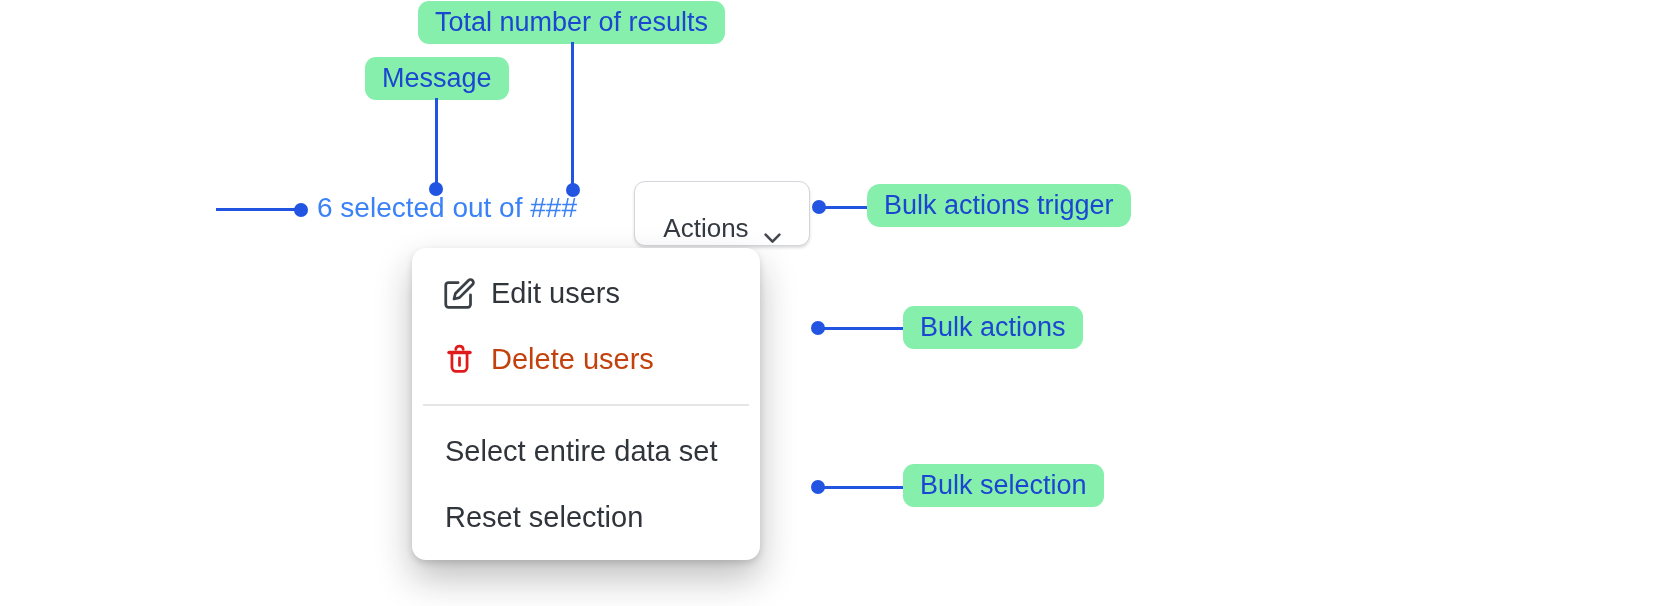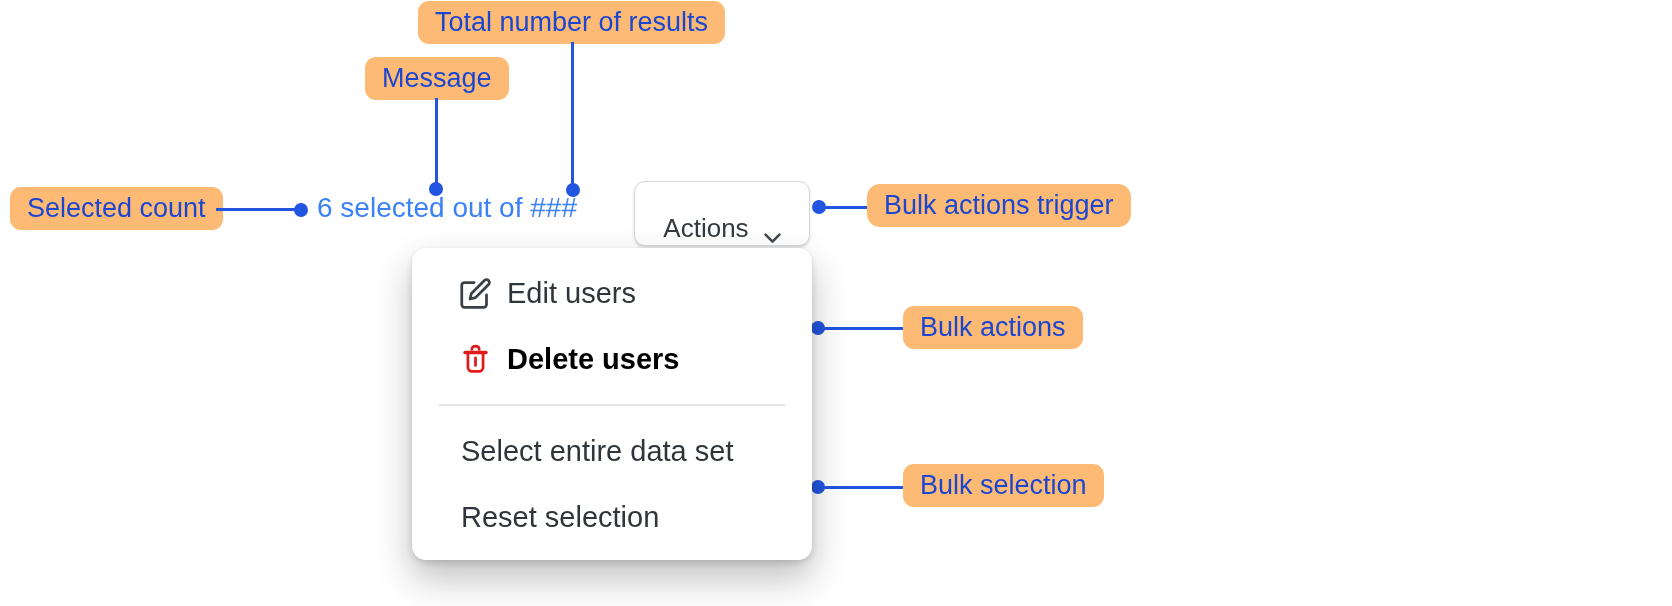--- a/index.html
+++ b/index.html
@@ -2,21 +2,21 @@
 <html><head>
 <meta charset="utf-8">
 <style>
   html,body{margin:0;padding:0;background:#ffffff;}
   .stage{
     position:relative;width:1672px;height:606px;background:#ffffff;overflow:hidden;
     font-family:"Liberation Sans","DejaVu Sans",sans-serif;
   }
   
   .pill{
-    position:absolute;display:inline-block;background:#fdba74;color:#1b46d2;
+    position:absolute;display:inline-block;background:#86efac;color:#1b46d2;
     font-size:27px;font-weight:500;line-height:1.3;padding:4px 17px;border-radius:11px;
     white-space:nowrap;
   }
   
   .line{position:absolute;background:#2154e0;}
   .line-h{height:3px;}
   .line-v{width:3px;}
   .dot{position:absolute;width:14px;height:14px;border-radius:50%;background:#2154e0;}
   
   .msg{
@@ -25,44 +25,43 @@
   
   .btn{
     position:absolute;left:634px;top:181px;width:176px;height:65px;
     background:#ffffff;border:1.5px solid #d3d6da;border-radius:11px;
     box-shadow:0 2px 3px rgba(0,0,0,.14);
     display:flex;align-items:flex-end;justify-content:center;gap:15px;
     font-size:26px;color:#343a41;cursor:pointer;box-sizing:border-box;
   }
   
   .menu{
-    position:absolute;left:412px;top:248px;width:400px;box-sizing:border-box;
-    background:#ffffff;border-radius:14px;padding:12px 16px 10px;
+    position:absolute;left:412px;top:248px;width:348px;box-sizing:border-box;
+    background:#ffffff;border-radius:14px;padding:12px 0 10px;
     box-shadow:0 3px 6px rgba(24,26,28,.15),0 18px 36px rgba(24,26,28,.28);
   }
   .menu-item{
     height:66px;display:flex;align-items:center;gap:15px;
     padding:0 16px 0 31px;font-size:29px;color:#30353c;cursor:pointer;
   }
   .menu-item.no-icon{padding-left:33px;}
-  .menu-item.critical{color:#000000;font-weight:bold;}
+  .menu-item.critical{color:#c2410c;}
   .menu-divider{height:2px;background:#e4e6e8;margin:12px 11px;}
   .ico{flex:0 0 auto;display:block;}
   svg{display:block;}
 </style>
 </head>
 <body>
 
 <div class="stage">
 
   <div class="pill" style="left:418px;top:1px;">Total number of results</div>
 
   <div class="pill" style="left:365px;top:57px;text-align:center;">Message</div>
 
-  <div class="pill" style="left:10px;top:187px;">Selected count</div>
 
   <div class="pill" style="left:867px;top:184px;border-radius:13px;">Bulk actions trigger</div>
 
   <div class="pill" style="left:903px;top:306px;text-align:center;">Bulk actions</div>
 
   <div class="pill" style="left:903px;top:464px;">Bulk selection</div>
 
   <div class="line line-h" style="left:216px;top:208px;width:82px;"></div>
   <div class="dot" style="left:294px;top:203px;"></div>
 

